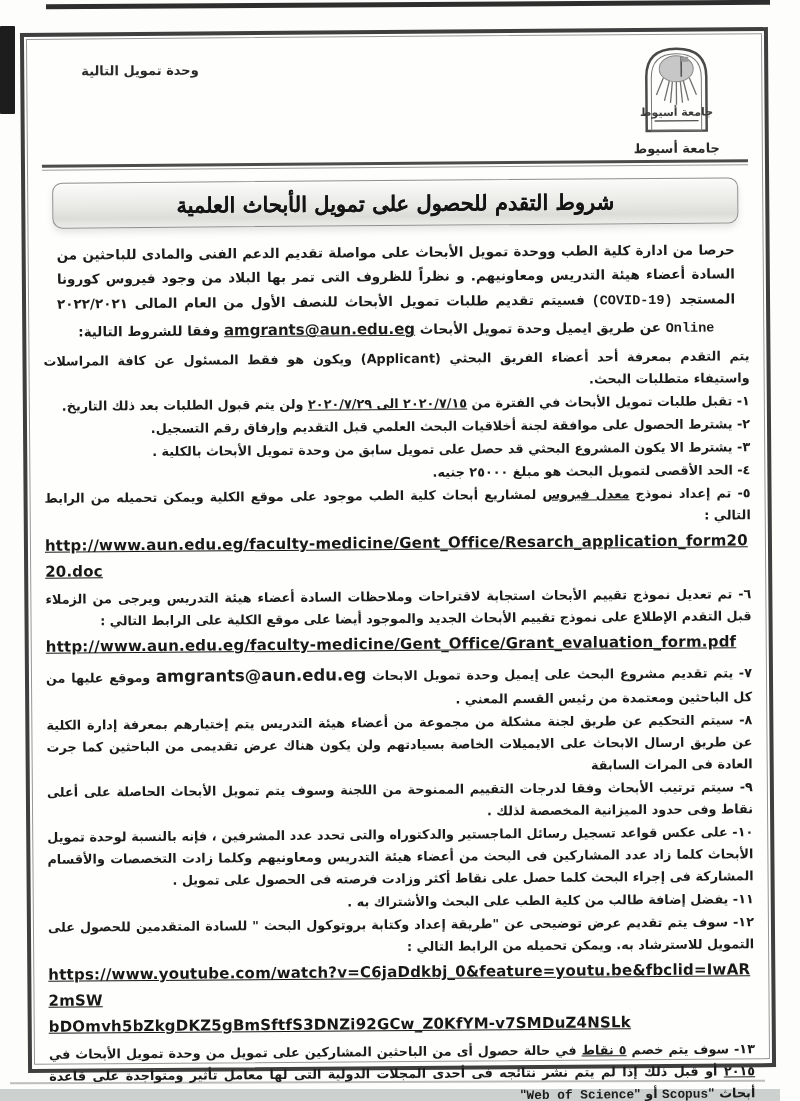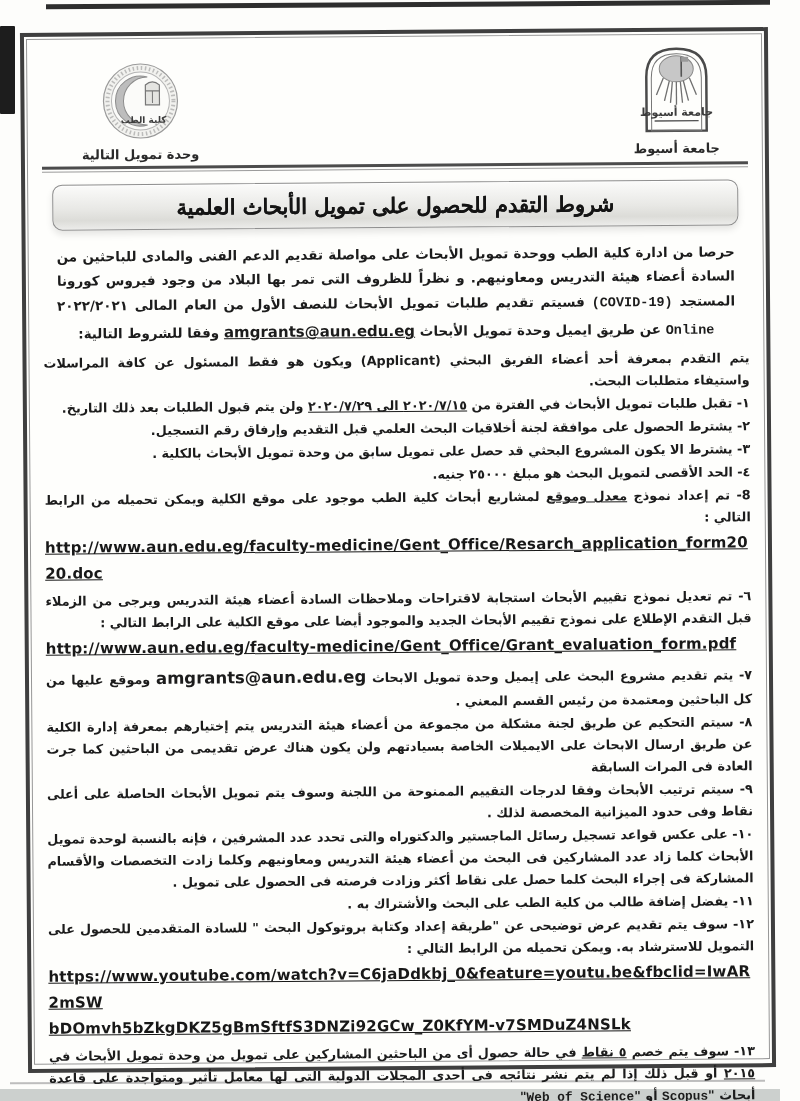--- a/index.html
+++ b/index.html
@@ -82,31 +82,20 @@
             <line x1="47" y1="14" x2="47" y2="34" stroke="#555" stroke-width="1.6"></line>
             <path d="M47 14 h7 v5 h-7 z" fill="#9a9a9a"></path>
             <text x="42" y="73" font-size="11" font-weight="bold" text-anchor="middle" fill="#3c3c3c">جامعة أسيوط</text>
             <line x1="20" y1="78" x2="64" y2="78" stroke="#555" stroke-width="1.4"></line>
           </svg>
         </span>
         <div class="caption">جامعة أسيوط</div>
       </div>
 
       <div class="logo-block unit-block">
-        <span>
-          <svg width="86" height="80" viewBox="0 0 86 80">
-            <circle cx="43" cy="40" r="37" fill="#f2f2ef" stroke="#9a9a9a" stroke-width="1.2"></circle>
-            <circle cx="43" cy="40" r="29" fill="#fbfbf9" stroke="#b5b5b5" stroke-width="1"></circle>
-            <circle cx="43" cy="40" r="33" fill="none" stroke="#8f8f8f" stroke-width="4" stroke-dasharray="1.5 2.6" opacity="0.55"></circle>
-            <path d="M50 16 a 25 25 0 1 0 0 48 a 20 20 0 1 1 0 -48 Z" fill="#bdbdbd" stroke="#8d8d8d" stroke-width="1"></path>
-            <path d="M48 30 v-6 q7 -6 14 0 v6 z M48 30 v14 h14 v-14" fill="#e4e4e1" stroke="#777" stroke-width="1.2"></path>
-            <line x1="55" y1="30" x2="55" y2="42" stroke="#777" stroke-width="1"></line>
-            <text x="46" y="62" font-size="9" font-weight="bold" text-anchor="middle" fill="#3c3c3c">كلية الطب</text>
-          </svg>
-        </span>
         <div class="caption">وحدة تمويل التالية</div>
       </div>
     </div>
 
     <div class="header-divider"></div>
 
     <div class="banner">
       <span class="banner-title">شروط التقدم للحصول على تمويل الأبحاث العلمية</span>
     </div>
 
@@ -114,21 +103,21 @@
 
     <div class="terms">
       <div class="item">يتم التقدم بمعرفة أحد أعضاء الفريق البحثي (Applicant) ويكون هو فقط المسئول عن كافة المراسلات واستيفاء متطلبات البحث.</div>
 
       <div class="item"><span>١- تقبل طلبات تمويل الأبحاث في الفترة من </span><span class="u">٢٠٢٠/٧/١٥ الى ٢٠٢٠/٧/٢٩</span><span> ولن يتم قبول الطلبات بعد ذلك التاريخ.</span></div>
 
       <div class="item">٢- يشترط الحصول على موافقة لجنة أخلاقيات البحث العلمي قبل التقديم وإرفاق رقم التسجيل.</div>
       <div class="item">٣- يشترط الا يكون المشروع البحثي قد حصل على تمويل سابق من وحدة تمويل الأبحاث بالكلية .</div>
       <div class="item">٤- الحد الأقصى لتمويل البحث هو مبلغ ٢٥٠٠٠ جنيه.</div>
 
-      <div class="item"><span>8- تم إعداد نموذج </span><span class="u">معدل وموقع</span><span> لمشاريع أبحاث كلية الطب موجود على موقع الكلية ويمكن تحميله من الرابط التالي :</span></div>
+      <div class="item"><span>٥- تم إعداد نموذج </span><span class="u">معدل فيروس</span><span> لمشاريع أبحاث كلية الطب موجود على موقع الكلية ويمكن تحميله من الرابط التالي :</span></div>
 
       <div class="link-line">http://www.aun.edu.eg/faculty-medicine/Gent_Office/Resarch_application_form2020.doc</div>
 
       <div class="item">٦- تم تعديل نموذج تقييم الأبحاث استجابة لاقتراحات وملاحظات السادة أعضاء هيئة التدريس ويرجى من الزملاء قبل التقدم الإطلاع على نموذج تقييم الأبحاث الجديد والموجود أيضا على موقع الكلية على الرابط التالي :</div>
 
       <div class="link-line">http://www.aun.edu.eg/faculty-medicine/Gent_Office/Grant_evaluation_form.pdf</div>
 
       <div class="item"><span>٧- يتم تقديم مشروع البحث على إيميل وحدة تمويل الابحاث </span><span class="email-strong email-xl">amgrants@aun.edu.eg</span><span> وموقع عليها من كل الباحثين ومعتمدة من رئيس القسم المعني .</span></div>
 
       <div class="item">٨- سيتم التحكيم عن طريق لجنة مشكلة من مجموعة من أعضاء هيئة التدريس يتم إختيارهم بمعرفة إدارة الكلية عن طريق ارسال الابحاث على الايميلات الخاصة بسيادتهم ولن يكون هناك عرض تقديمى من الباحثين كما جرت العادة فى المرات السابقة</div>

